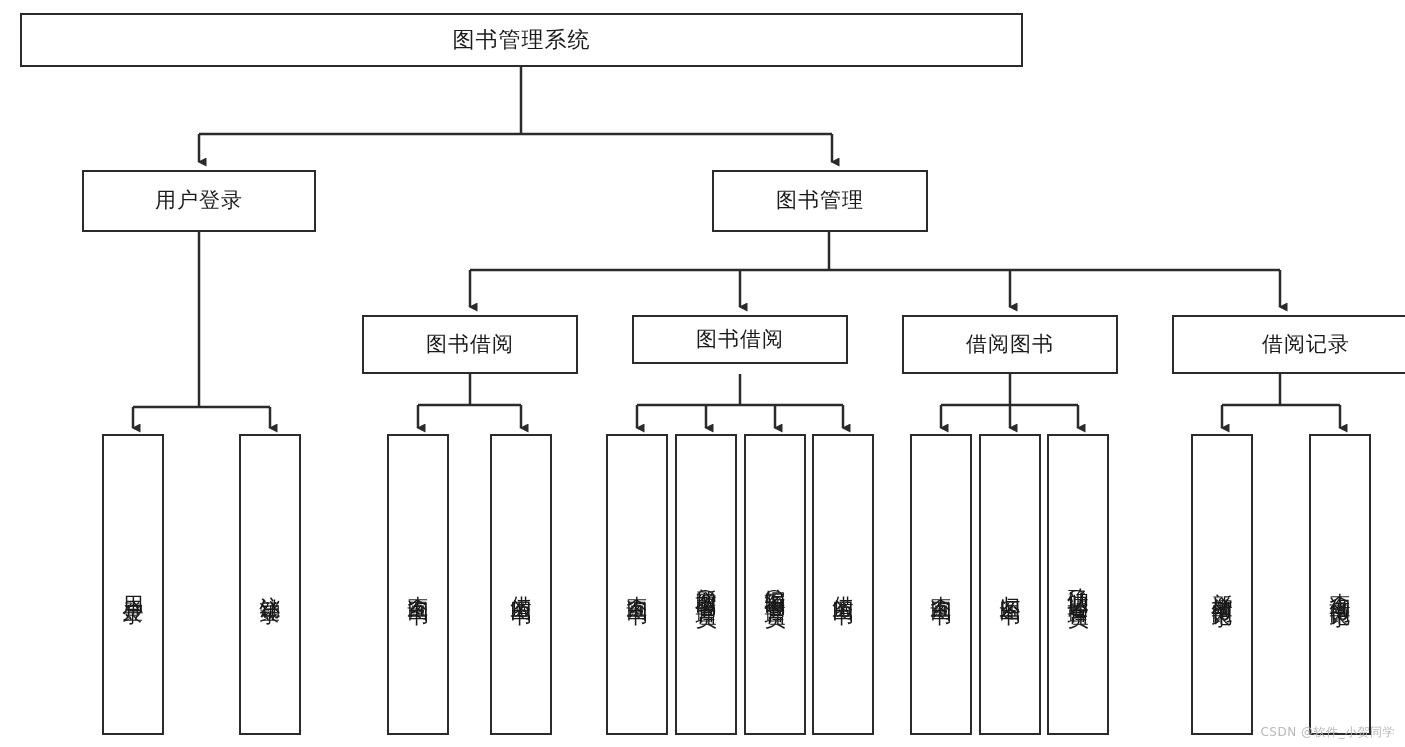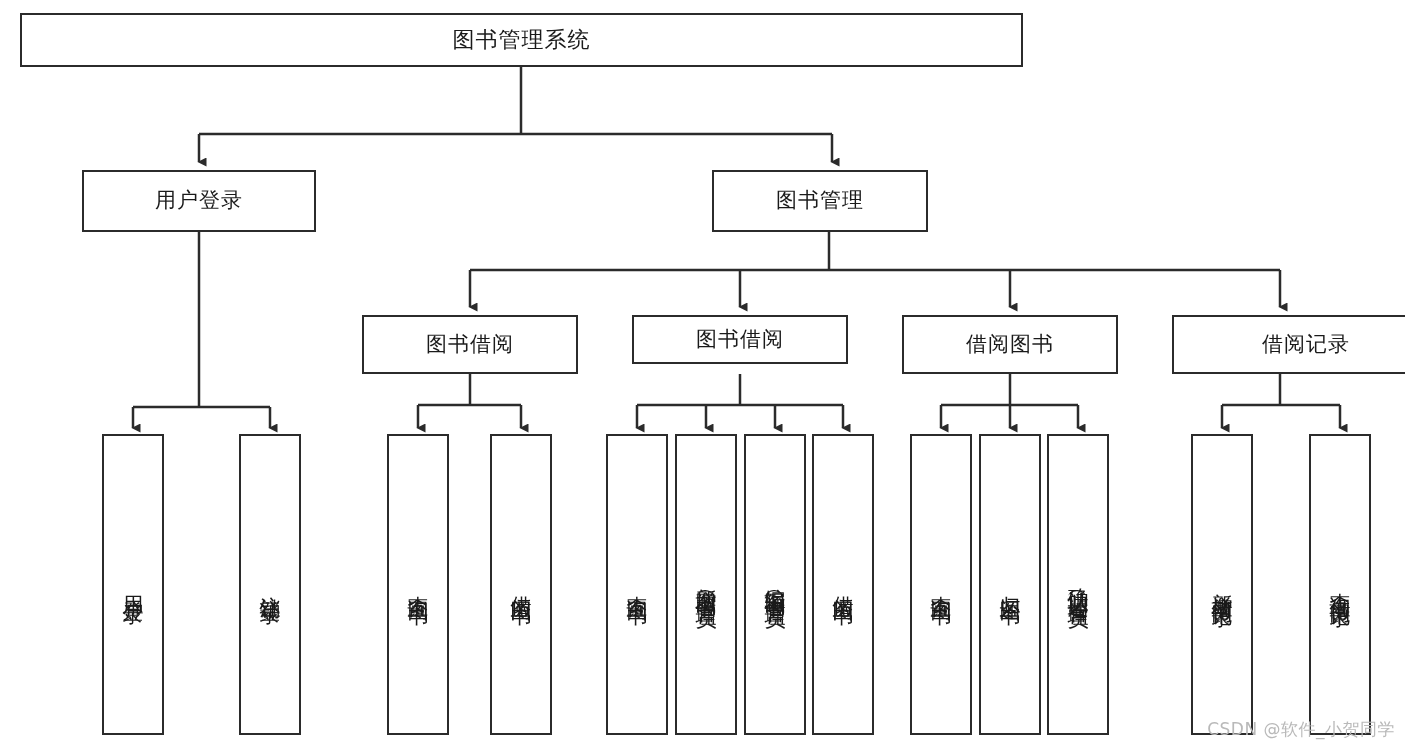--- a/index.html
+++ b/index.html
@@ -61,21 +61,21 @@
     line-height: 1.05;
     display: block;
   }
   .node.v {
     align-items: center;
   }
   #watermark {
     position: absolute;
     right: 10px;
     bottom: 6px;
-    font-size: 17px;
+    font-size: 12px;
     color: #b9b9b9;
     white-space: nowrap;
     z-index: 3;
     letter-spacing: 0.5px;
   }
 </style>
 </head>
 <body>
 
 <div id="diagram-root">

